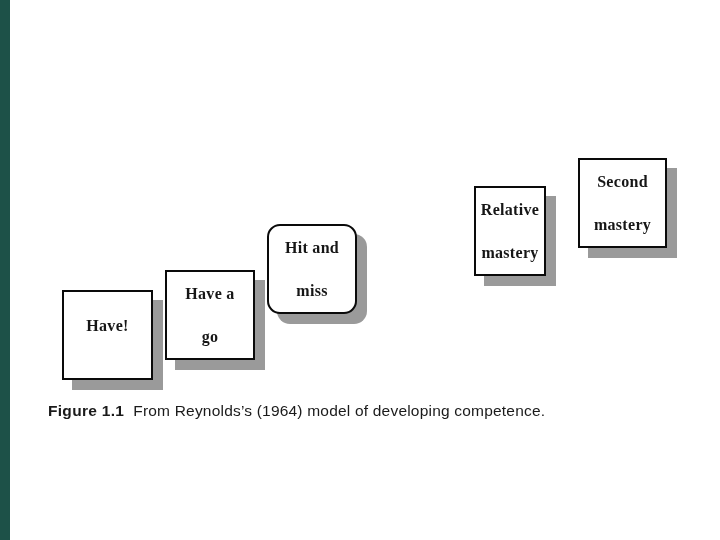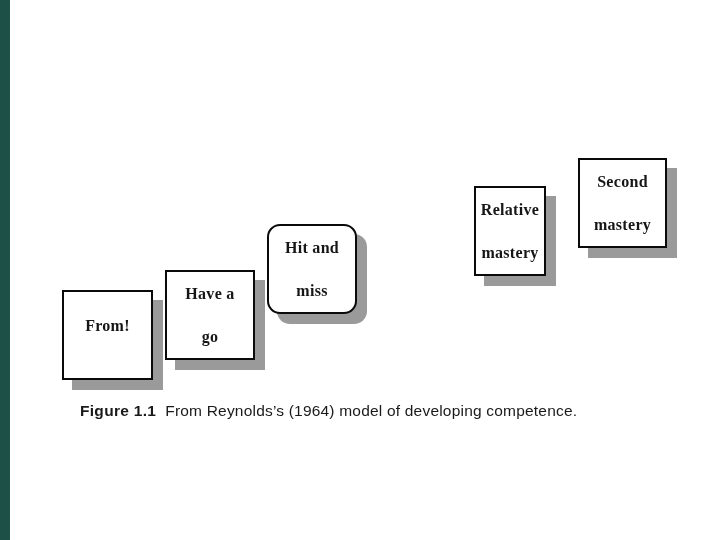--- a/index.html
+++ b/index.html
@@ -70,32 +70,31 @@
     width: 620px;
     font-size: 15.5px;
     letter-spacing: 0.2px;
     color: #1a1a1a;
     white-space: nowrap;
   }
   .caption .prefix {
     font-weight: bold;
     margin-right: 9px;
     letter-spacing: 0.3px;
-    margin-left: 32px;
   }
 </style>
 </head>
 <body>
 
 <div class="accent-bar"></div>
 
 <div class="diagram">
 
   <div class="step step-1 raised">
-    <span class="step-line">From!</span>
+    <span class="step-line">Have!</span>
   </div>
 
   <div class="step step-2">
     <span class="step-line">Have a</span>
     <span class="step-line">go</span>
   </div>
 
   <div class="step step-3">
     <span class="step-line">Hit and</span>
     <span class="step-line">miss</span>

